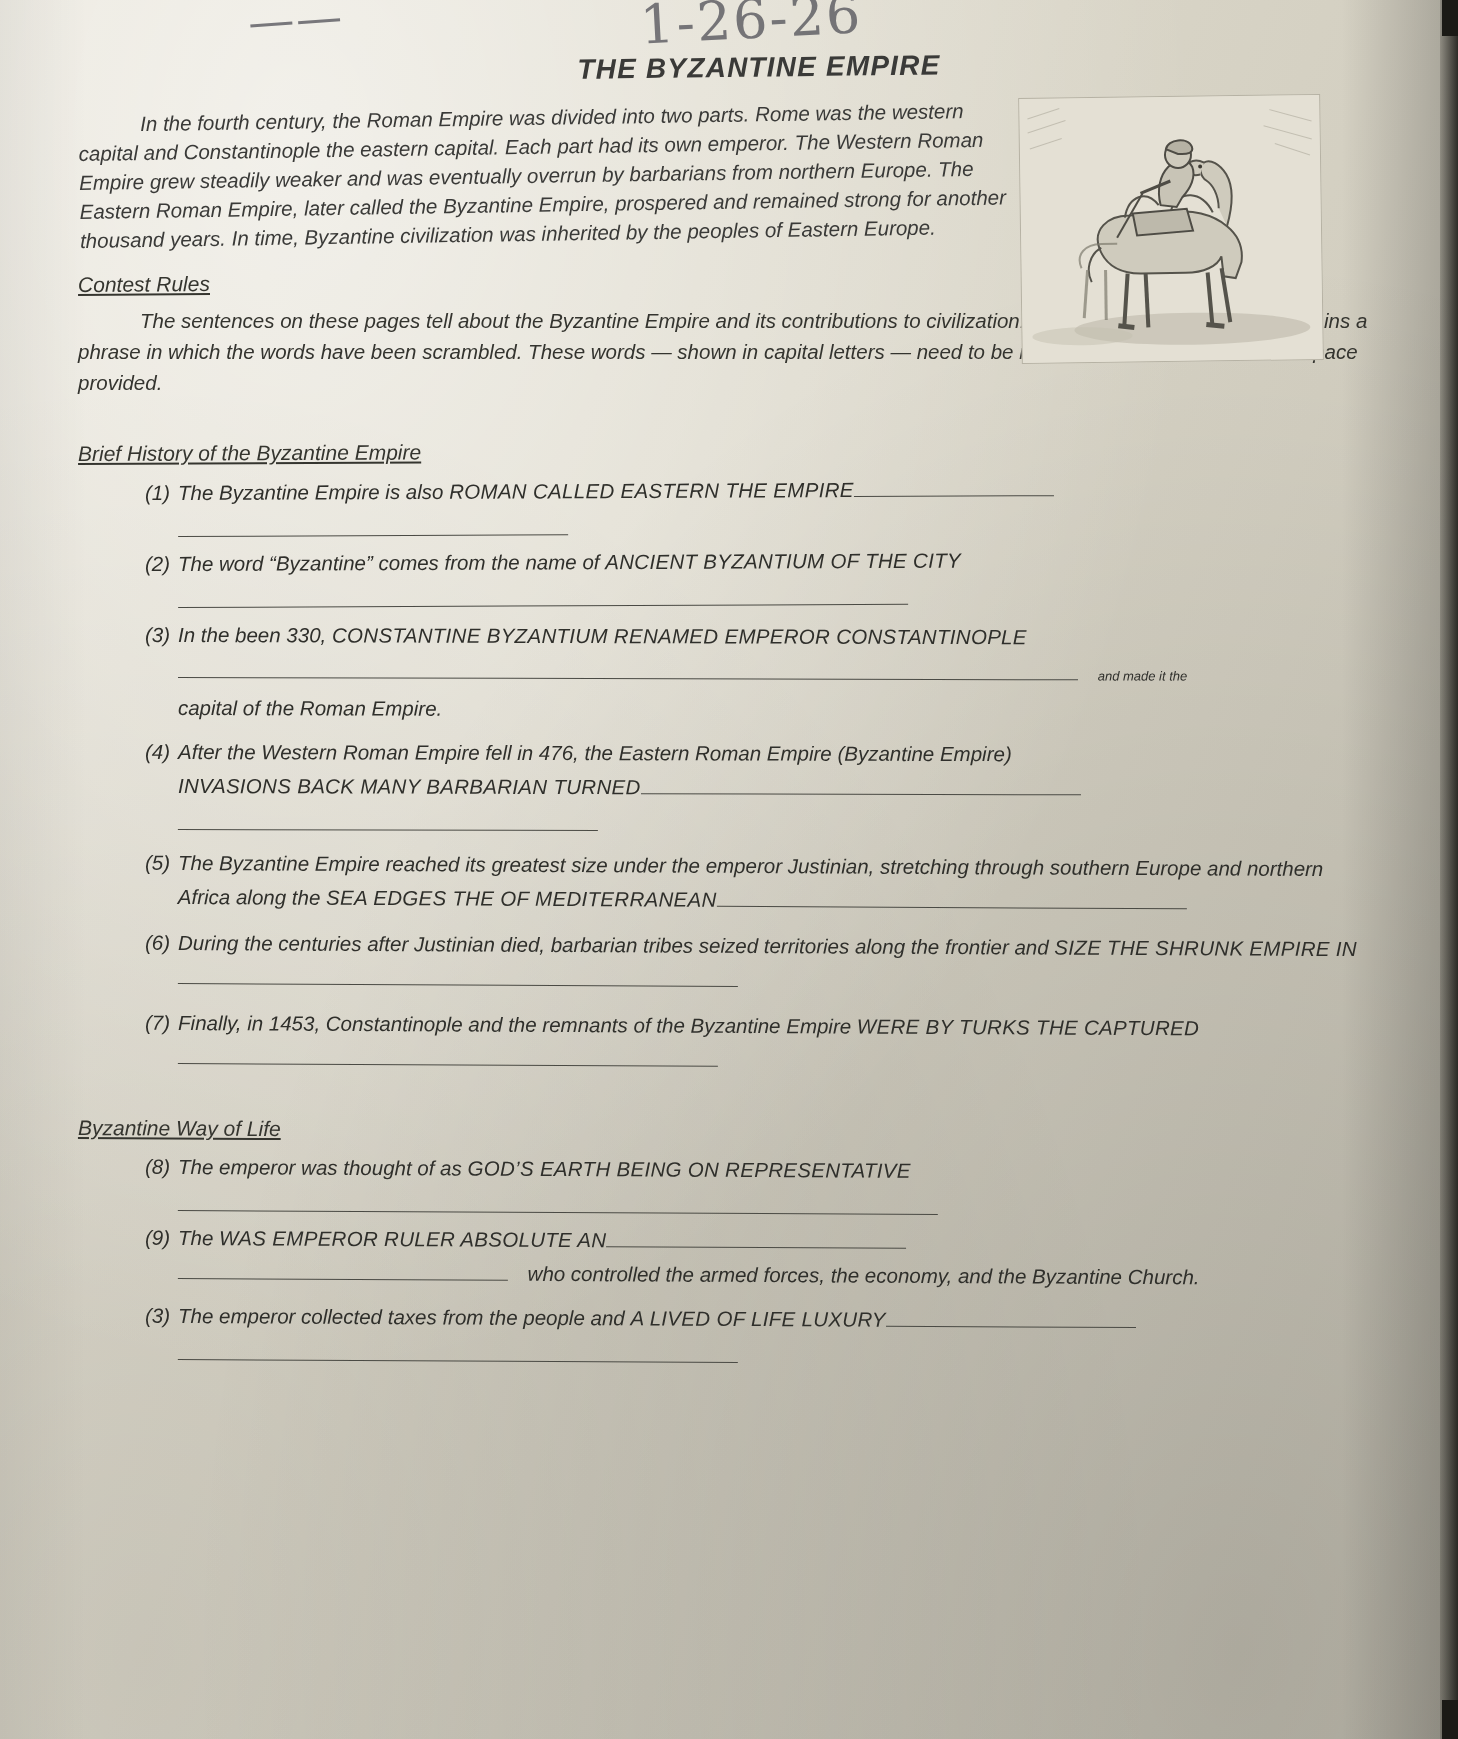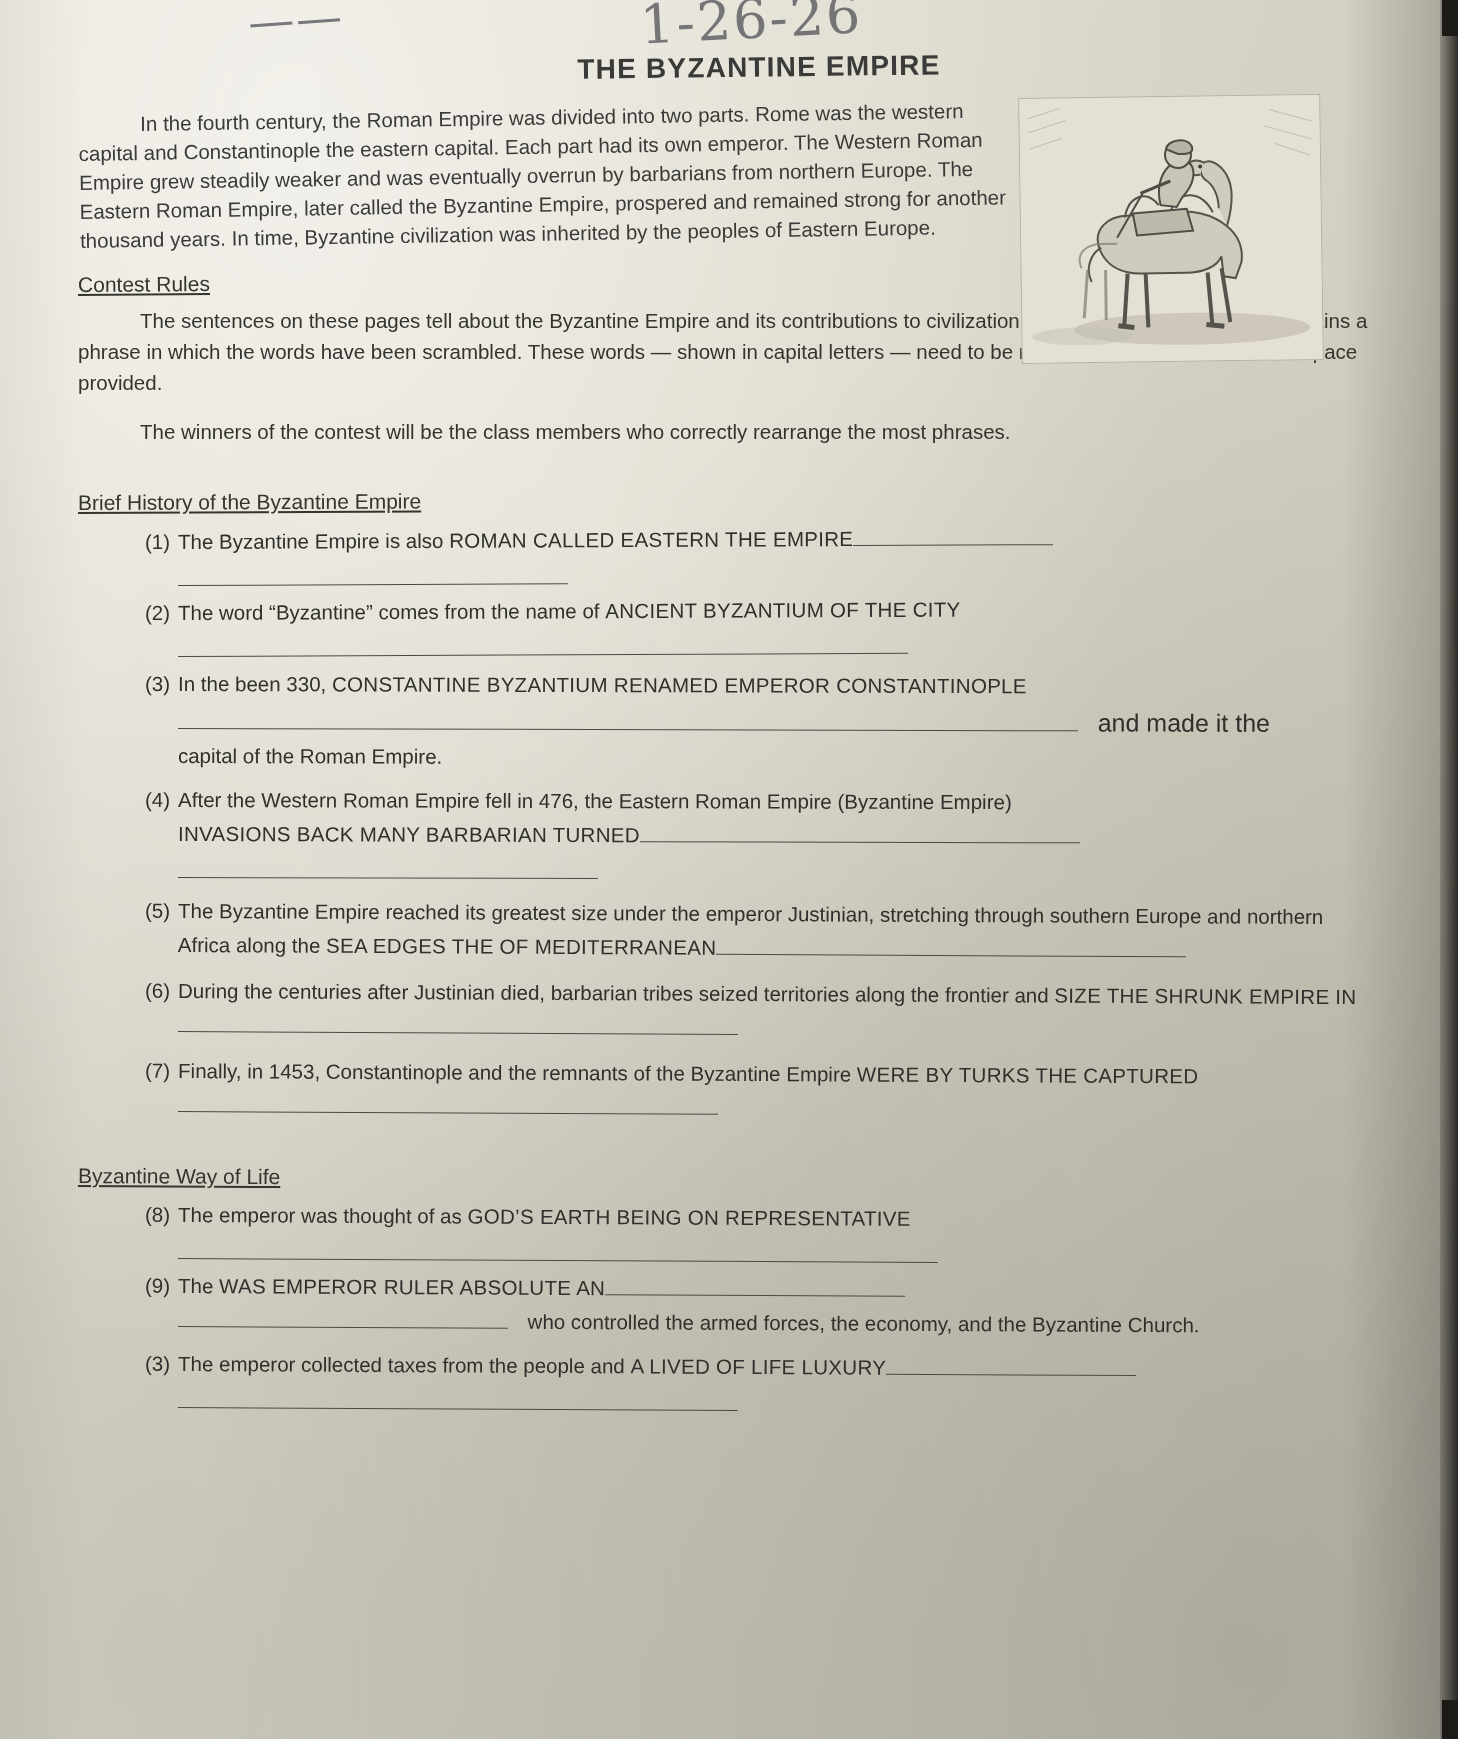--- a/index.html
+++ b/index.html
@@ -32,20 +32,21 @@
     content: "";
     position: absolute;
     inset: 0;
     background: linear-gradient(90deg, rgba(0,0,0,0.05), rgba(0,0,0,0) 6%, rgba(0,0,0,0) 92%, rgba(0,0,0,0.22));
     pointer-events: none;
   }
   .content {
     position: relative;
     z-index: 3;
     padding: 0;
+    font-style: italic;
   }
 
   
   .edge-strip {
     position: absolute;
     top: 0;
     right: 0;
     width: 18px;
     height: 1739px;
     background: linear-gradient(90deg, rgba(60,58,52,0.25), rgba(25,24,20,0.85));
@@ -175,21 +176,21 @@
     height: 22px;
     margin-top: 4px;
   }
 
   
   .skew1 { transform: rotate(-0.45deg); transform-origin: left center; }
   .skew2 { transform: rotate(-0.25deg); transform-origin: left center; }
   .skew3 { transform: rotate(0.15deg); transform-origin: left center; }
   .skew4 { transform: rotate(0.3deg); transform-origin: left center; }
 
-  .tail-note { font-size: 25px; }
+  .tail-note { font-size: 13px; }
 </style>
 </head>
 <body>
 
 <div class="page">
   <div class="edge-strip"></div>
   <div class="edge-notch" style="top:0;height:36px;"></div>
   <div class="edge-notch" style="top:1700px;height:39px;"></div>
 
   <div class="handwriting hw-left">——</div>
@@ -247,21 +248,20 @@
           <path d="M60 170 C54 156 64 146 80 146 L96 146" fill="none" stroke="#7e7a6e" stroke-width="2" opacity="0.7"></path>
           <path d="M66 172 L62 220" stroke="#7e7a6e" stroke-width="3" fill="none" opacity="0.7"></path>
           <path d="M84 172 L84 222" stroke="#7e7a6e" stroke-width="3" fill="none" opacity="0.7"></path>
         </svg>
       </div>
     </div>
 
     <div class="section">
       <div class="sec-head skew1">Contest Rules</div>
       <p class="para"><span class="indent"></span><span>The sentences on these pages tell about the Byzantine Empire and its contributions to civilization.  Notice that each sentence contains a phrase in which the words have been scrambled.  These words — shown in capital letters — need to be rewritten in correct order in the space provided.</span></p>
-      <p class="para" style="margin-top:18px;"><span class="indent"></span><span>The winners of the contest will be the class members who correctly rearrange the most phrases.</span></p>
     </div>
 
     <div class="section" style="margin-top:26px;">
       <div class="sec-head skew2">Brief History of the Byzantine Empire</div>
 
       <div class="qlist">
 
         <div class="qitem skew2">
           <span class="qnum">(1)</span>
           <span>The Byzantine Empire is also </span><span class="scram">ROMAN CALLED EASTERN THE EMPIRE</span><span class="blank" style="width:200px;"></span>

